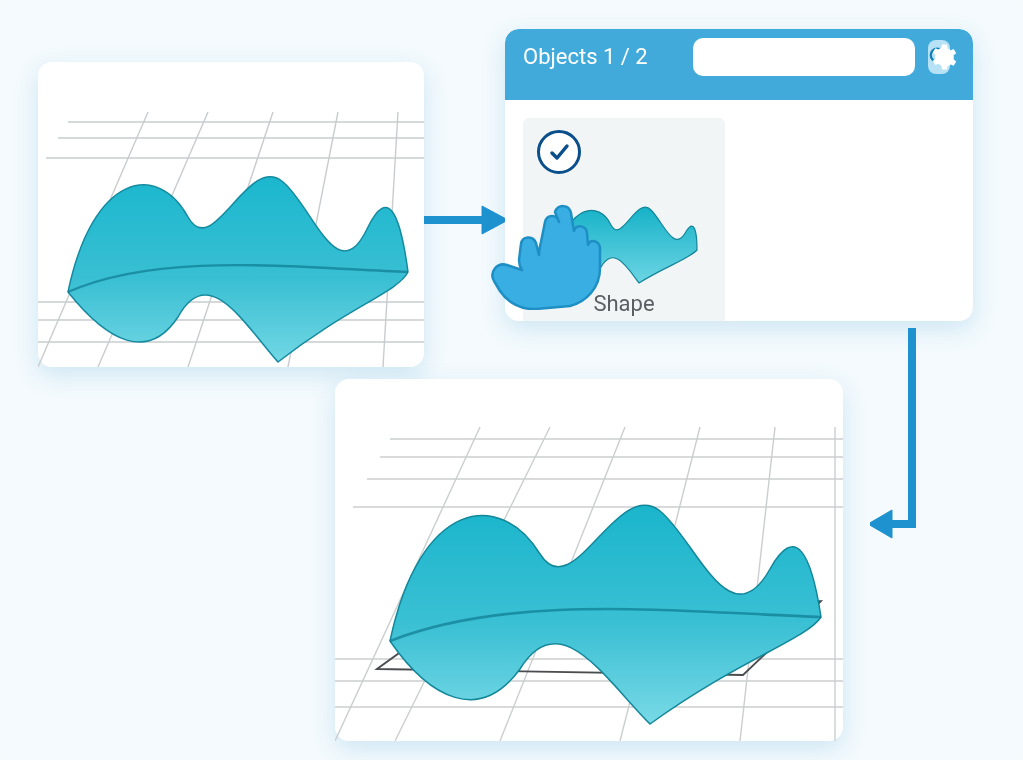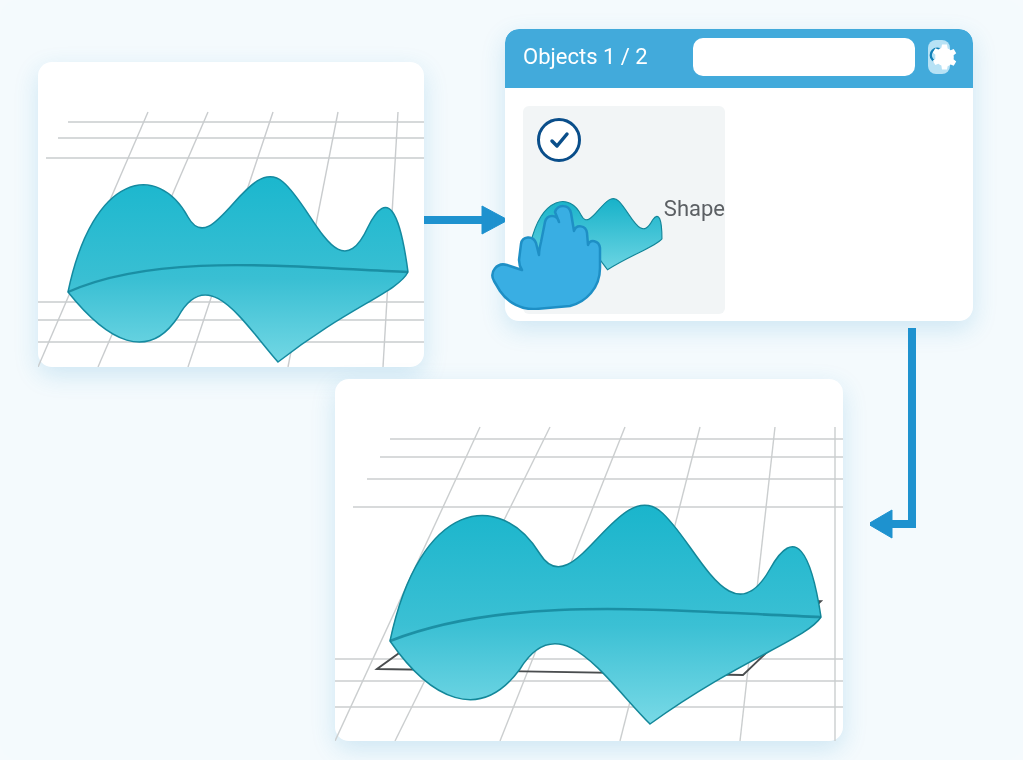--- a/index.html
+++ b/index.html
@@ -44,21 +44,21 @@
     top: 29px;
     width: 468px;
     height: 292px;
     overflow: hidden;
   }
   .objects-header {
     height: 55px;
     background: #42aadb;
     display: flex;
     align-items: center;
-    padding: 0 14px 4px 18px;
+    padding: 0 14px 16px 18px;
     gap: 20px;
     color: #ffffff;
     font-size: 22px;
     border-top-left-radius: 14px;
     border-top-right-radius: 14px;
   }
   .objects-header .search-wrap {
     margin-left: auto;
     display: flex;
     align-items: center;
@@ -93,21 +93,21 @@
 
   .objects-body {
     padding: 18px;
   }
   .object-item {
     width: 202px;
     height: 198px;
     background: #f2f5f6;
     border-radius: 6px;
     display: flex;
-    flex-direction: row;
+    flex-direction: column;
     align-items: center;
     justify-content: flex-end;
     padding-bottom: 10px;
     position: relative;
   }
   .object-item .check {
     position: absolute;
     left: 14px; top: 12px;
     width: 38px; height: 38px;
     border: 3px solid #0a4e8a;

